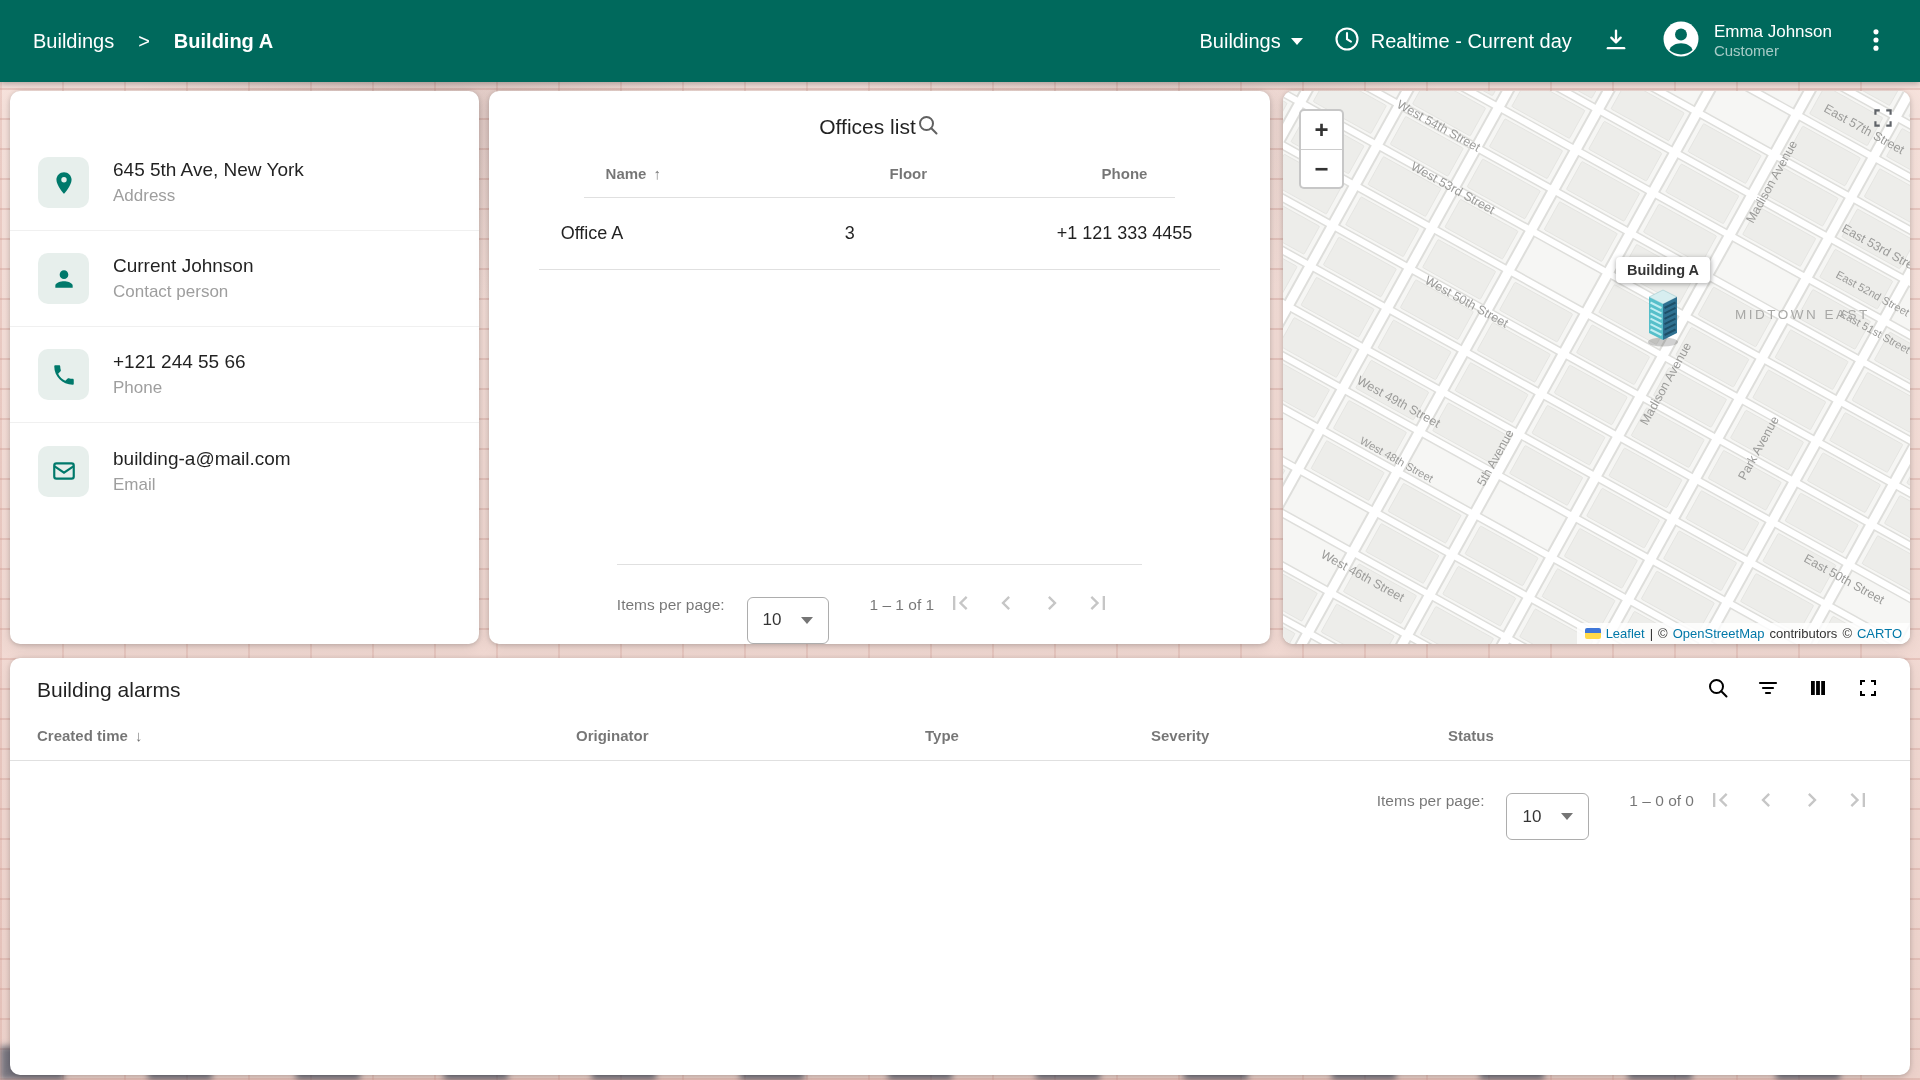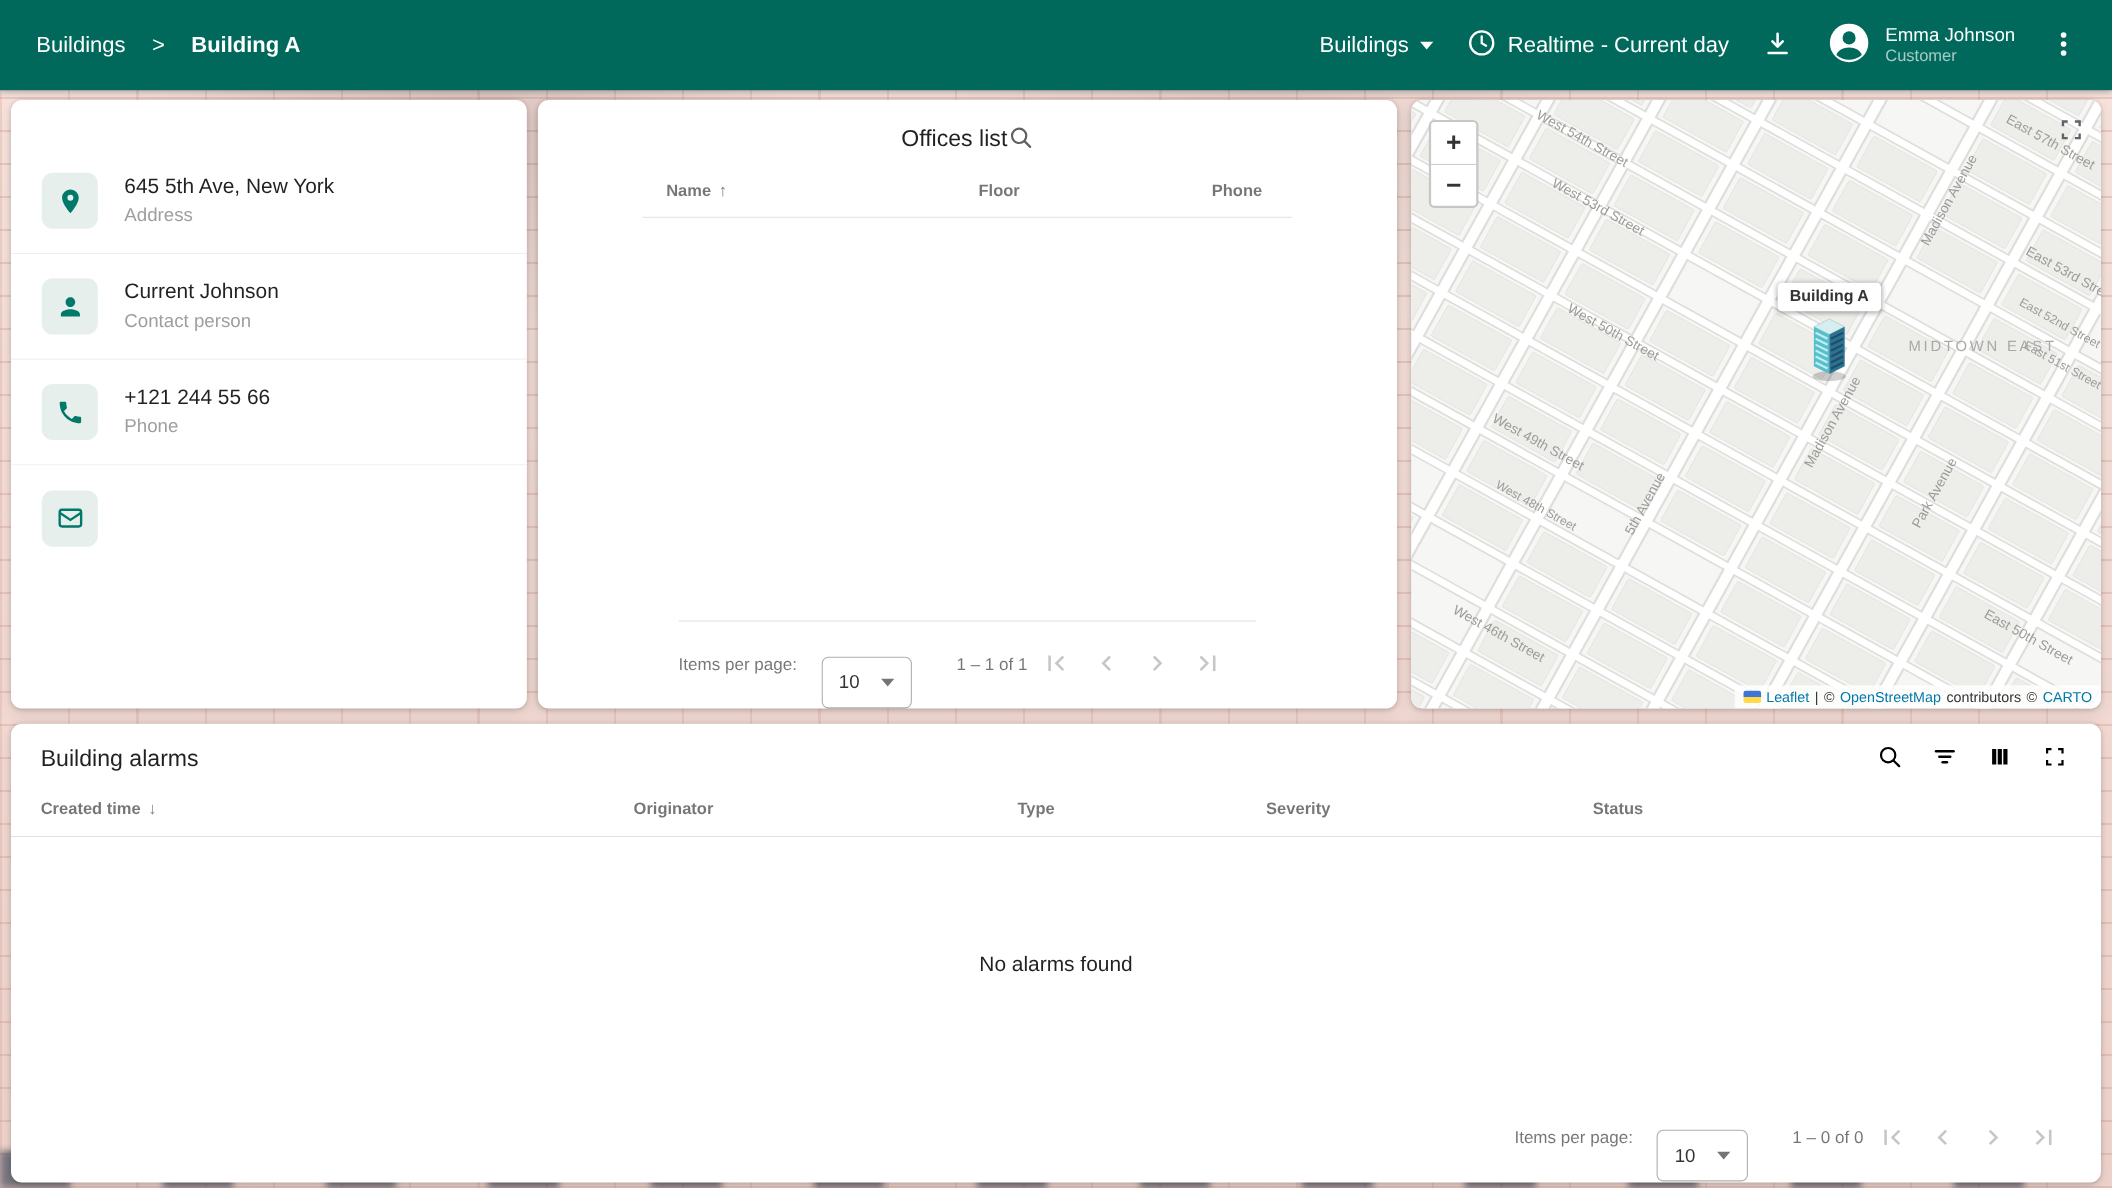--- a/index.html
+++ b/index.html
@@ -192,20 +192,24 @@
         <span class="info-label">Phone</span>
       </span>
     </div>
     <div class="info-item">
       <span class="info-icon-box">
         <svg width="26" height="26" viewBox="0 0 24 24" fill="none" stroke="currentColor" stroke-width="2">
           <rect x="3" y="5" width="18" height="14" rx="2"></rect>
             <path d="M3 7.5l9 6 9-6"></path>
         </svg>
       </span>
+      <span class="info-texts">
+        <span class="info-value">building-a@mail.com</span>
+        <span class="info-label">Email</span>
+      </span>
     </div>
   </div>
 </section>
 
 <section class="card" id="offices-card">
   <div class="card-head">
     <div class="card-title">Offices list</div>
     <button class="icon-btn">
       <span>
         <svg width="24" height="24" viewBox="0 0 24 24" fill="none" stroke="#616161" stroke-width="2" stroke-linecap="round">
@@ -215,20 +219,25 @@
       </span>
     </button>
   </div>
   <div class="t-header">
     <span class="th-cell">
       <span>Name</span>
       <span class="sort-glyph">↑</span>
     </span>
     <span class="th-cell">Floor</span>
     <span class="th-cell">Phone</span>
+  </div>
+  <div class="t-row">
+    <span>Office A</span>
+    <span>3</span>
+    <span>+1 121 333 4455</span>
   </div>
   <div class="flex-fill"></div>
   <div class="table-footer">
     <span class="f-label">Items per page:</span>
     <div class="page-size-select">
       <span>10</span>
       <span class="caret-down-g"></span>
     </div>
     <span class="f-range">1 – 1 of 1</span>
     <div class="pager">
@@ -680,21 +689,20 @@
   <div class="t-header">
     <span class="th-cell">
       <span>Created time</span>
       <span class="sort-glyph">↓</span>
     </span>
     <span class="th-cell">Originator</span>
     <span class="th-cell">Type</span>
     <span class="th-cell">Severity</span>
     <span class="th-cell">Status</span>
   </div>
-  <div class="alarms-empty">No alarms found</div>
   <div class="table-footer">
     <span class="f-label">Items per page:</span>
     <div class="page-size-select">
       <span>10</span>
       <span class="caret-down-g"></span>
     </div>
     <span class="f-range">1 – 0 of 0</span>
     <div class="pager">
       <button class="icon-btn">
           <span><svg width="28" height="28" viewBox="0 0 24 24">

